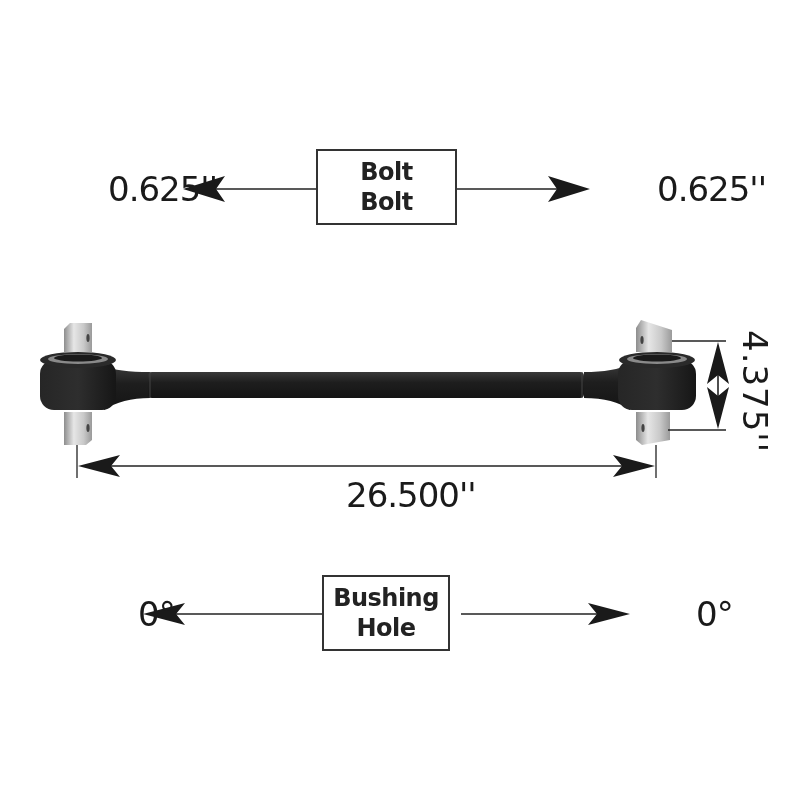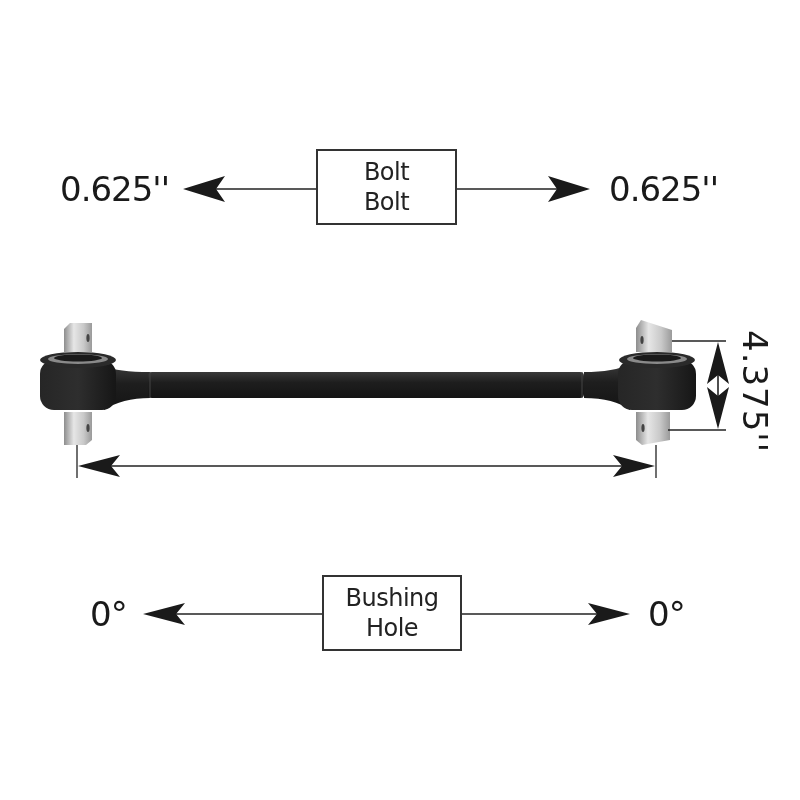--- a/index.html
+++ b/index.html
@@ -1,21 +1,21 @@
 <!DOCTYPE html>
 <html><head>
 <meta charset="utf-8">
 <style>
   html, body { margin:0; padding:0; background:#ffffff; }
   #stage { position:relative; width:800px; height:800px; overflow:hidden; background:#ffffff;
            font-family:"DejaVu Sans", "Liberation Sans", sans-serif; color:#1a1a1a; }
   svg { position:absolute; left:0; top:0; }
-  .lbl { position:absolute; font-size:34px; letter-spacing:-1px; line-height:1; white-space:nowrap; color:#1a1a1a; }
+  .lbl { position:absolute; font-size:34px; letter-spacing:-1px; line-height:1; white-space:nowrap; color:#1a1a1a;margin-left:48px; }
   .box { position:absolute; border:2px solid #333; background:#fff; box-sizing:border-box;
-         display:flex; flex-direction:column; align-items:center; justify-content:center; }
+         display:flex; flex-direction:column; align-items:center; justify-content:center;font-weight:bold; }
   .box span { font-size:24px; line-height:30px; color:#222; letter-spacing:-0.5px; }
   .rot { position:absolute; font-size:34px; line-height:1; transform-origin:left top;
          transform:rotate(90deg); white-space:nowrap; color:#1a1a1a; letter-spacing:1px; }
 </style>
 </head>
 <body>
 
 <div id="stage">
 
   <svg width="800" height="800" viewBox="0 0 800 800">
@@ -100,23 +100,24 @@
     </g>
   </svg>
 
   <div class="lbl" style="left:60px; top:172px;">0.625''</div>
   <div class="box" style="left:316px; top:149px; width:141px; height:76px;">
     <span>Bolt</span>
     <span>Bolt</span>
   </div>
   <div class="lbl" style="left:609px; top:172px;">0.625''</div>
 
+  <div class="lbl" style="left:298px; top:478px;">26.500''</div>
 
   <div class="rot" style="left:772px; top:330px;">4.375''</div>
 
   <div class="lbl" style="left:90px; top:597px;">0°</div>
-  <div class="box" style="left:322px; top:575px; width:140px; height:76px;">
+  <div class="box" style="left:322px; top:575px; width:128px; height:76px;">
     <span>Bushing</span>
     <span>Hole</span>
   </div>
   <div class="lbl" style="left:648px; top:597px;">0°</div>
 
 </div>
 
 </body></html>

